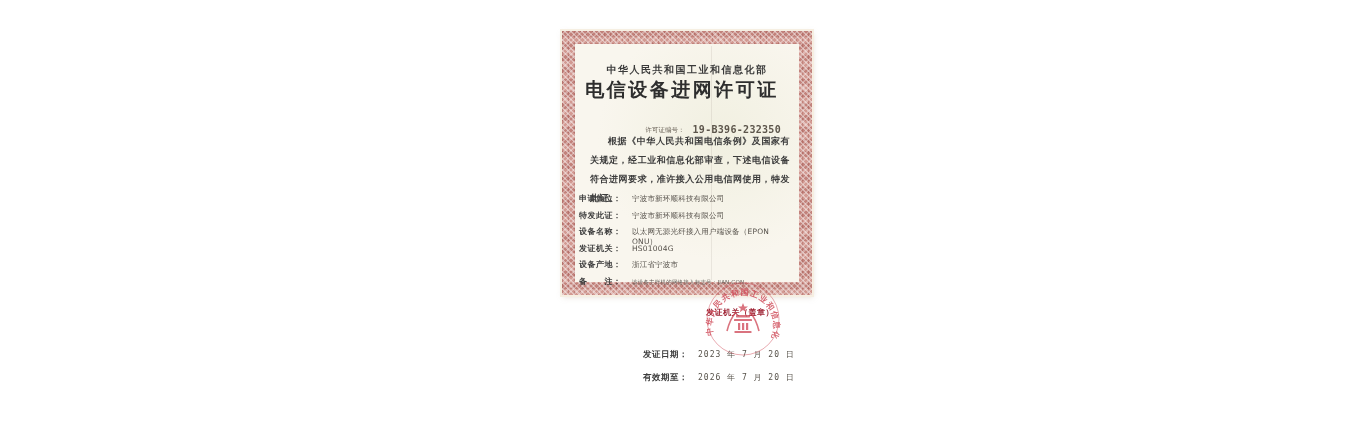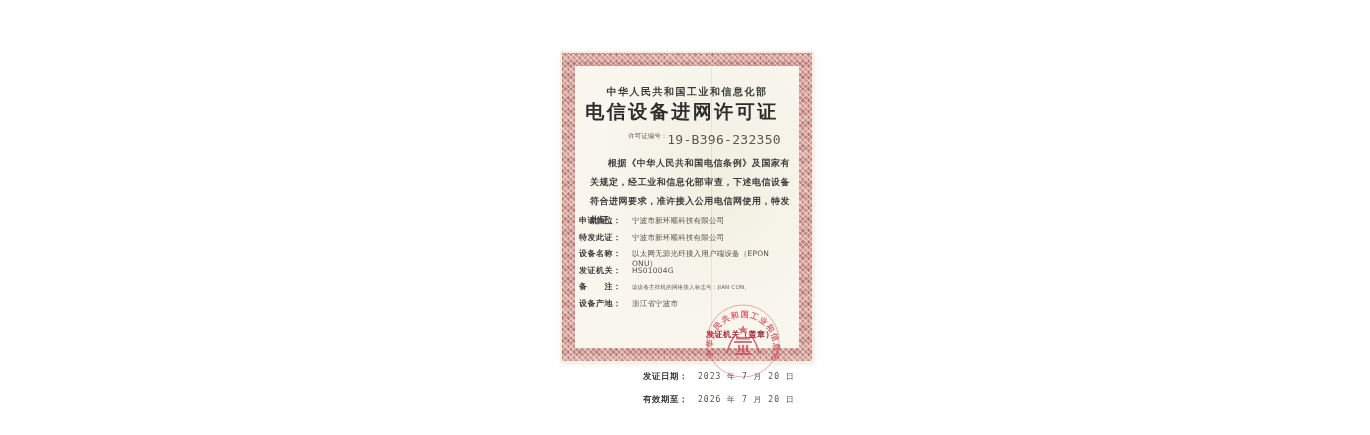--- a/index.html
+++ b/index.html
@@ -3,24 +3,23 @@
 <meta charset="utf-8">
 <style>
   * { margin:0; padding:0; box-sizing:border-box; }
   html,body { width:1370px; height:435px; background:#ffffff; overflow:hidden;
               font-family:"DejaVu Sans", sans-serif; }
 
   .stage { position:relative; width:1370px; height:435px; background:#ffffff; }
 
   
   .certificate {
-    position:absolute; left:562px; top:31px; width:250px; height:308px;
+    position:absolute; left:562px; top:31px; width:250px; height:264px;
     background:#14532d; 
     box-shadow:0 0 0 2px #f6efe2, 1px 2px 6px rgba(180,160,140,.35);
-    margin-top:22px;
   }
   
   .border-frame {
     position:absolute; inset:0;
     background:
       repeating-linear-gradient(45deg, rgba(255,255,255,.40) 0 1.5px, rgba(255,255,255,0) 1.5px 4px),
       repeating-linear-gradient(-45deg, rgba(255,255,255,.30) 0 1.5px, rgba(255,255,255,0) 1.5px 4px),
       repeating-linear-gradient(90deg, rgba(148,70,66,.28) 0 1px, rgba(148,70,66,0) 1px 6px),
       repeating-linear-gradient(0deg, #d29a92 0 6px, #c2827b 6px 12px);
   }
@@ -40,26 +39,27 @@
 
   .ministry {
     position:absolute; top:19px; left:0; right:0; text-align:center;
     font-size:10px; font-weight:bold; color:#3a3a3a; letter-spacing:1.5px;
   }
   .cert-title {
     position:absolute; top:33px; left:0; right:10px; text-align:center;
     font-size:19px; font-weight:bold; color:#2e2e2e; letter-spacing:2.5px;
   }
   .license-row {
-    position:absolute; top:66px; right:18px;
-    font-size:6.5px; color:#6a6258; display:flex; align-items:flex-start; gap:0;
+    position:absolute; top:80px; right:18px;
+    font-size:6.5px; color:#6a6258; display:flex; align-items:flex-end; gap:8px;
   }
   .license-row .no {
-    font-family:"DejaVu Sans Mono", monospace; font-size:13px; color:#5d564c;
+    font-family:"DejaVu Sans Mono", monospace; font-size:10px; color:#5d564c;
     letter-spacing:.3px;
+    font-weight:bold;
   }
 
   .body-par {
     position:absolute; top:88px; left:15px; right:9px;
     font-size:9px; line-height:19px; font-weight:600; color:#3c3c3c;
     text-indent:2em; text-align:justify; letter-spacing:.4px;
   }
 
   .fields { position:absolute; top:149px; left:4px; right:8px; }
   .field-row { display:flex; align-items:baseline; height:16.5px; }
@@ -117,27 +117,27 @@
             <span class="field-value">宁波市新环顺科技有限公司</span>
           </div>
           <div class="field-row">
             <span class="field-label">设备名称：</span>
             <span class="field-value">以太网无源光纤接入用户端设备（EPON ONU）</span>
           </div>
           <div class="field-row">
             <span class="field-label">发证机关：</span>
             <span class="field-value">HS01004G</span>
           </div>
+          <div class="field-row">
+            <span class="field-label">设备产地：</span>
+            <span class="field-value">浙江省宁波市</span>
+          </div>
           <div class="field-row remark">
             <span class="field-label">备　　注：</span>
             <span class="field-value">该设备主样机的网络接入标志号：JIAN CON。</span>
-          </div>
-          <div class="field-row">
-            <span class="field-label">设备产地：</span>
-            <span class="field-value">浙江省宁波市</span>
           </div>
         </div>
 
         <div class="authority-label">发证机关（盖章）</div>
 
         <div class="seal-wrap">
           <svg class="seal-svg" viewBox="0 0 80 80" xmlns="http://www.w3.org/2000/svg">
             <defs>
               <path id="sealArc" d="M 11,58 A 31,31 0 1 1 69,58" fill="none"></path>
             </defs>

